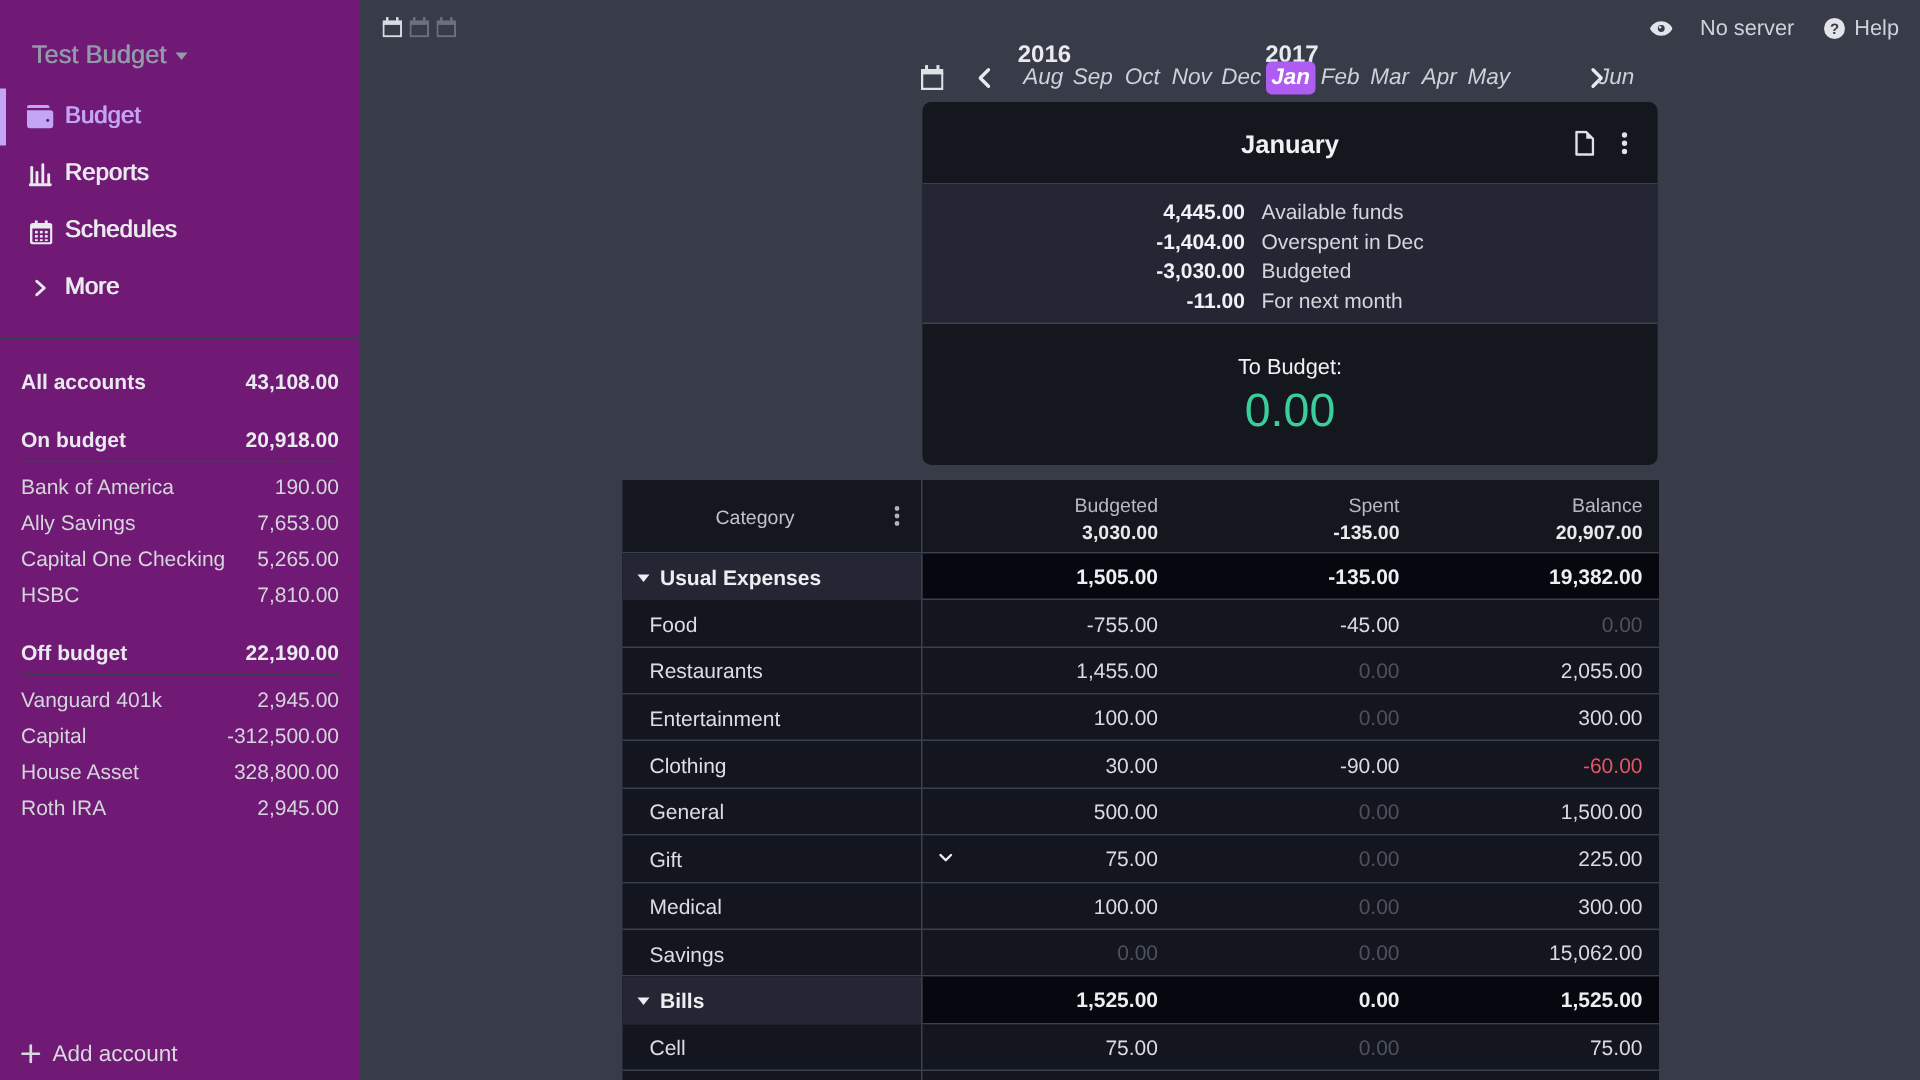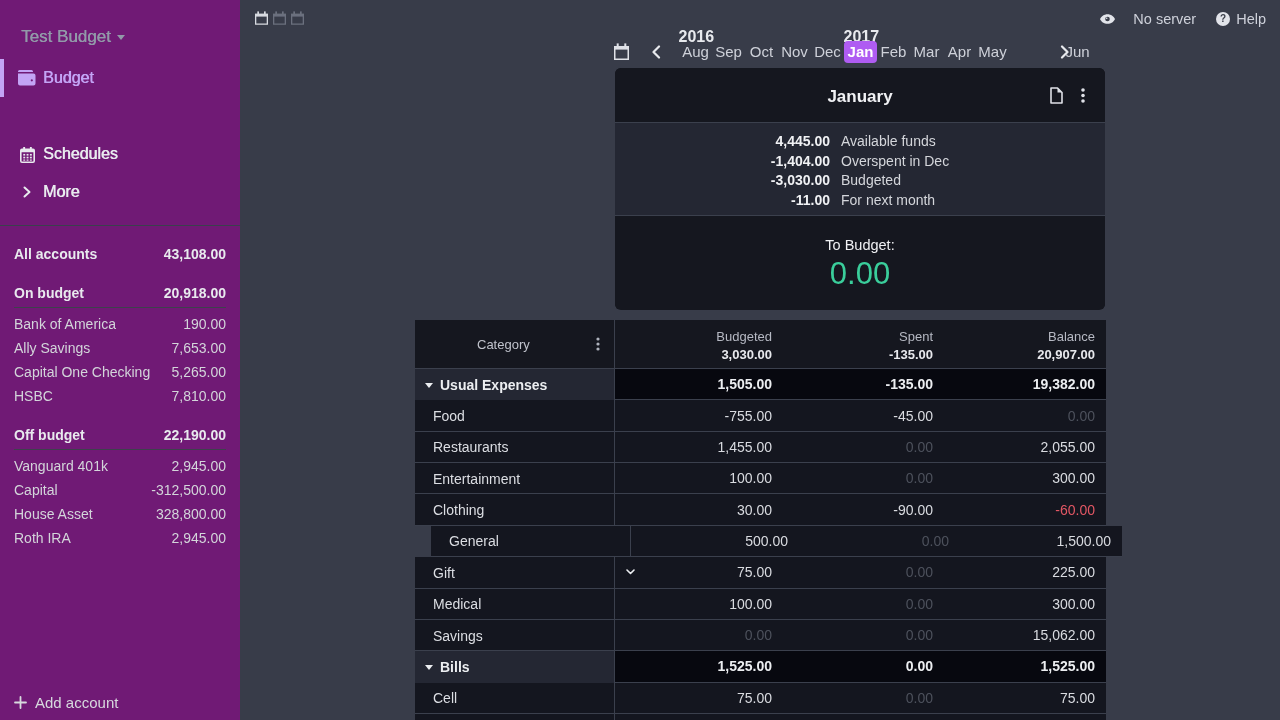--- a/index.html
+++ b/index.html
@@ -26,21 +26,21 @@
 .acct .val { color:#d3d5da; }
 #addacct { position:absolute; left:14px; top:694px; font-size:15px; color:#d7d9de; display:flex; align-items:center; }
 #addacct svg { margin-right:8px; }
 
 
 #topcals { position:absolute; left:255px; top:11px; display:flex; gap:5px; }
 #topright { position:absolute; right:14px; top:11px; height:16px; display:flex; align-items:center; color:#ced1da; font-size:14.5px; }
 
 
 .year { position:absolute; top:28px; font-size:16px; font-weight:bold; color:#e8eaee; width:34px; text-align:center; }
-.mon { position:absolute; top:41px; width:33px; height:22px; line-height:22px; text-align:center; font-size:15px; color:#ced1d9; }
+.mon { position:absolute; top:41px; width:33px; height:22px; line-height:22px; text-align:center; font-size:15px; color:#ced1d9;font-style:italic; }
 .mon.sel { background:#af5cf2; color:#fff; font-weight:bold; border-radius:4px; }
 #mnav-cal { position:absolute; left:614px; top:43px; }
 .chev { position:absolute; top:45px; color:#e8eaee; }
 
 
 #panel { position:absolute; left:615px; top:68px; width:490px; height:242px; border-radius:6px; overflow:hidden; background:#15171f; }
 #panel-hd { position:relative; height:55px; background:#15171f; border-bottom:1px solid #3b404d; }
 #panel-hd .t { position:absolute; width:100%; text-align:center; top:19px; font-size:17px; font-weight:bold; color:#f0f1f4; }
 #panel-mid { position:relative; height:93px; background:#242733; border-bottom:1px solid #3b404d; }
 .frow { position:absolute; left:0; width:100%; height:20px; }
@@ -81,20 +81,34 @@
   <div style="position:absolute;left:0;top:225px;width:240px;height:1px;background:#3b404d;"></div>
 
   <div class="nav" id="nav-budget">
     <span class="ic">
       <svg width="18" height="16" viewBox="0 0 18 16">
           <path fill="#c3a4f5" d="M1.5 0 h12 a1.5 1.5 0 0 1 1.5 1.5 v0.5 h-15 v-0.5 a1.5 1.5 0 0 1 1.5-1.5 z"></path>
           <path fill="#c3a4f5" d="M0 3.5 h15.5 a2 2 0 0 1 2 2 v8 a2 2 0 0 1 -2 2 h-13.5 a2 2 0 0 1 -2-2 z M13.8 9.2 a1.1 1.1 0 1 0 0.01 0 z" fill-rule="evenodd"></path>
         </svg>
     </span>
     <span class="lbl">Budget</span>
+  </div>
+  <div class="nav" id="nav-reports">
+    <span class="ic">
+      <svg width="16" height="17" viewBox="0 0 16 17">
+          <g fill="#e8eaee">
+            <rect x="0.2" y="14.2" width="15.3" height="1.9" rx="0.9"></rect>
+            <rect x="1.2" y="2.6" width="1.9" height="12" rx="0.9"></rect>
+            <rect x="4.7" y="6" width="1.9" height="8.6" rx="0.9"></rect>
+            <rect x="8.6" y="0.9" width="1.9" height="13.7" rx="0.9"></rect>
+            <rect x="12.5" y="7.5" width="1.9" height="7.1" rx="0.9"></rect>
+          </g>
+        </svg>
+    </span>
+    <span class="lbl">Reports</span>
   </div>
   <div class="nav" id="nav-schedules">
     <span class="ic">
       <svg width="15" height="17" viewBox="0 0 15 17">
           <path fill="#e8eaee" fill-rule="evenodd" d="M3.2 1 h1.9 v1.6 h4.8 v-1.6 h1.9 v1.6 h1.2 a2 2 0 0 1 2 2 v10.4 a2 2 0 0 1 -2 2 h-11 a2 2 0 0 1 -2 -2 v-10.4 a2 2 0 0 1 2 -2 h1.2 z M1.6 6.3 v8.6 a0.6 0.6 0 0 0 0.6 0.6 h10.6 a0.6 0.6 0 0 0 0.6 -0.6 v-8.6 z"></path>
           <g fill="#e8eaee">
             <rect x="3.3" y="7.9" width="1.9" height="1.7"></rect>
             <rect x="6.6" y="7.9" width="1.9" height="1.7"></rect>
             <rect x="9.9" y="7.9" width="1.9" height="1.7"></rect>
             <rect x="3.3" y="10.7" width="1.9" height="1.7"></rect>
@@ -340,21 +354,21 @@
       <span class="v bal ">300.00</span>
     </div>
     <div class="row" style="top:494.44px;left:415px;text-decoration:underline;">
       <div class="cc">
         <span class="name">Clothing</span>
       </div>
       <span class="v b ">30.00</span>
       <span class="v s ">-90.00</span>
       <span class="v bal red">-60.00</span>
     </div>
-    <div class="row" style="top:525.8px;left:415px;margin-left:16px;">
+    <div class="row" style="top:525.8px;left:415px;">
       <div class="cc">
         <span class="name">General</span>
       </div>
       <span class="v b ">500.00</span>
       <span class="v s dim">0.00</span>
       <span class="v bal ">1,500.00</span>
     </div>
     <div class="row" style="top:557.16px;left:415px;">
       <div class="cc">
         <span class="name">Gift</span>

